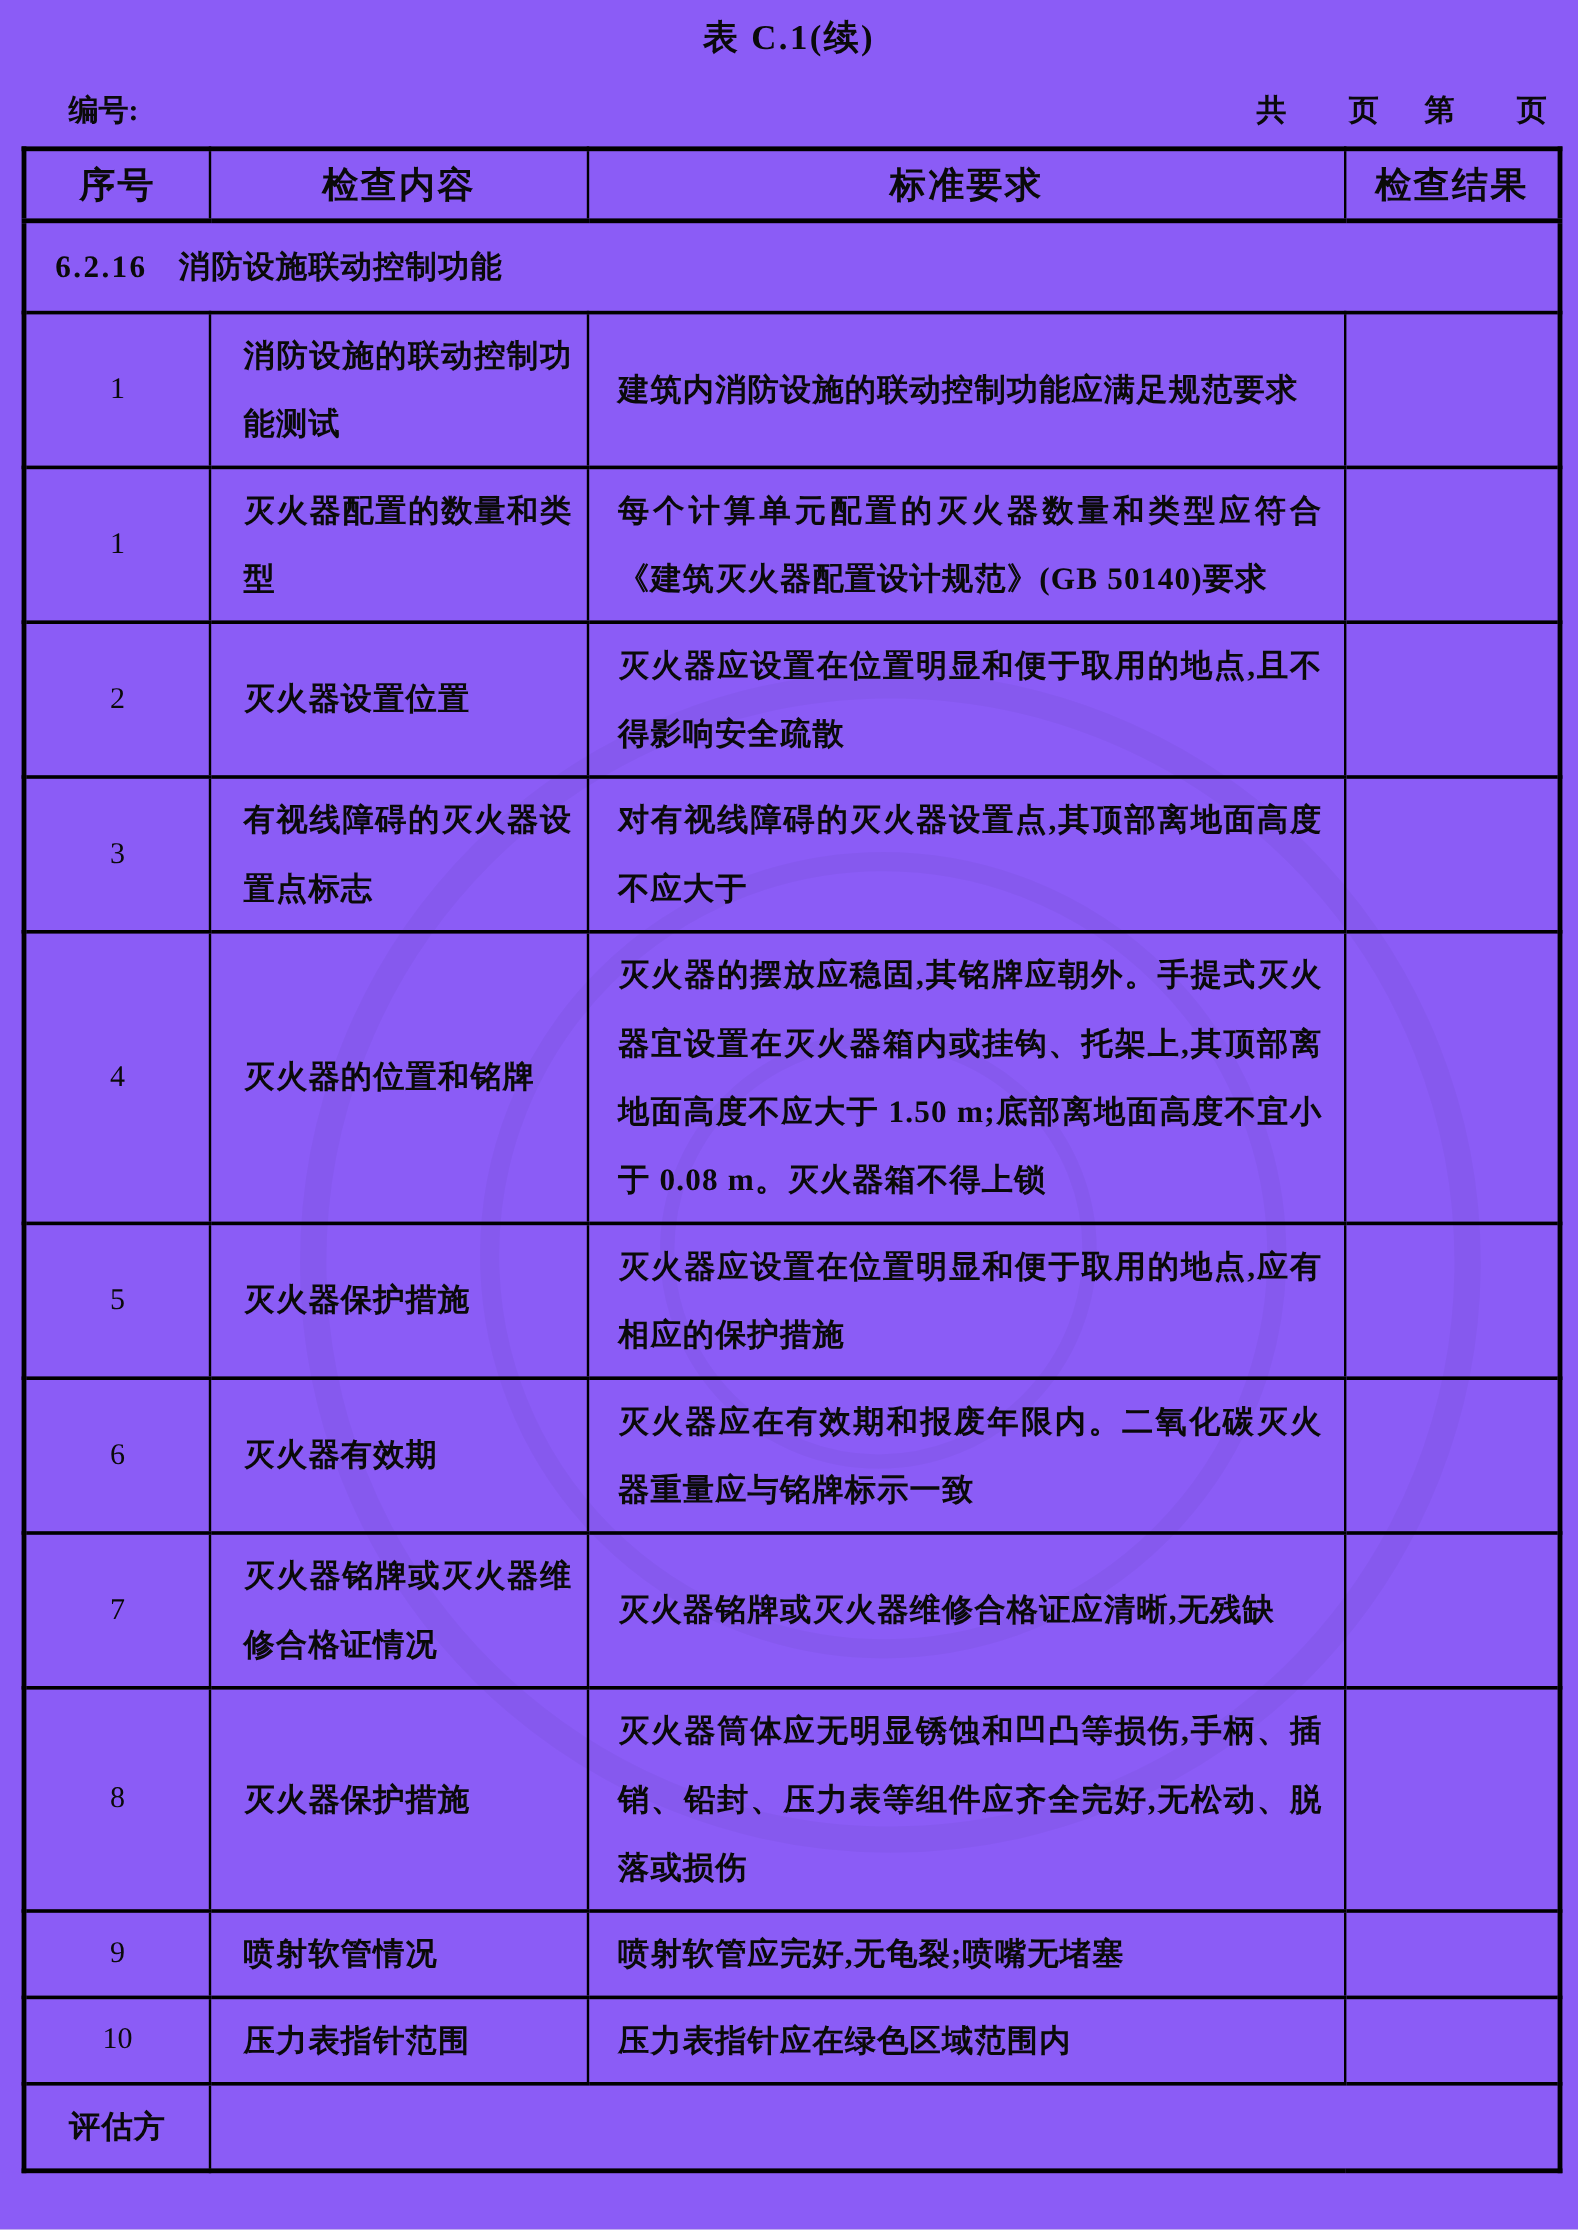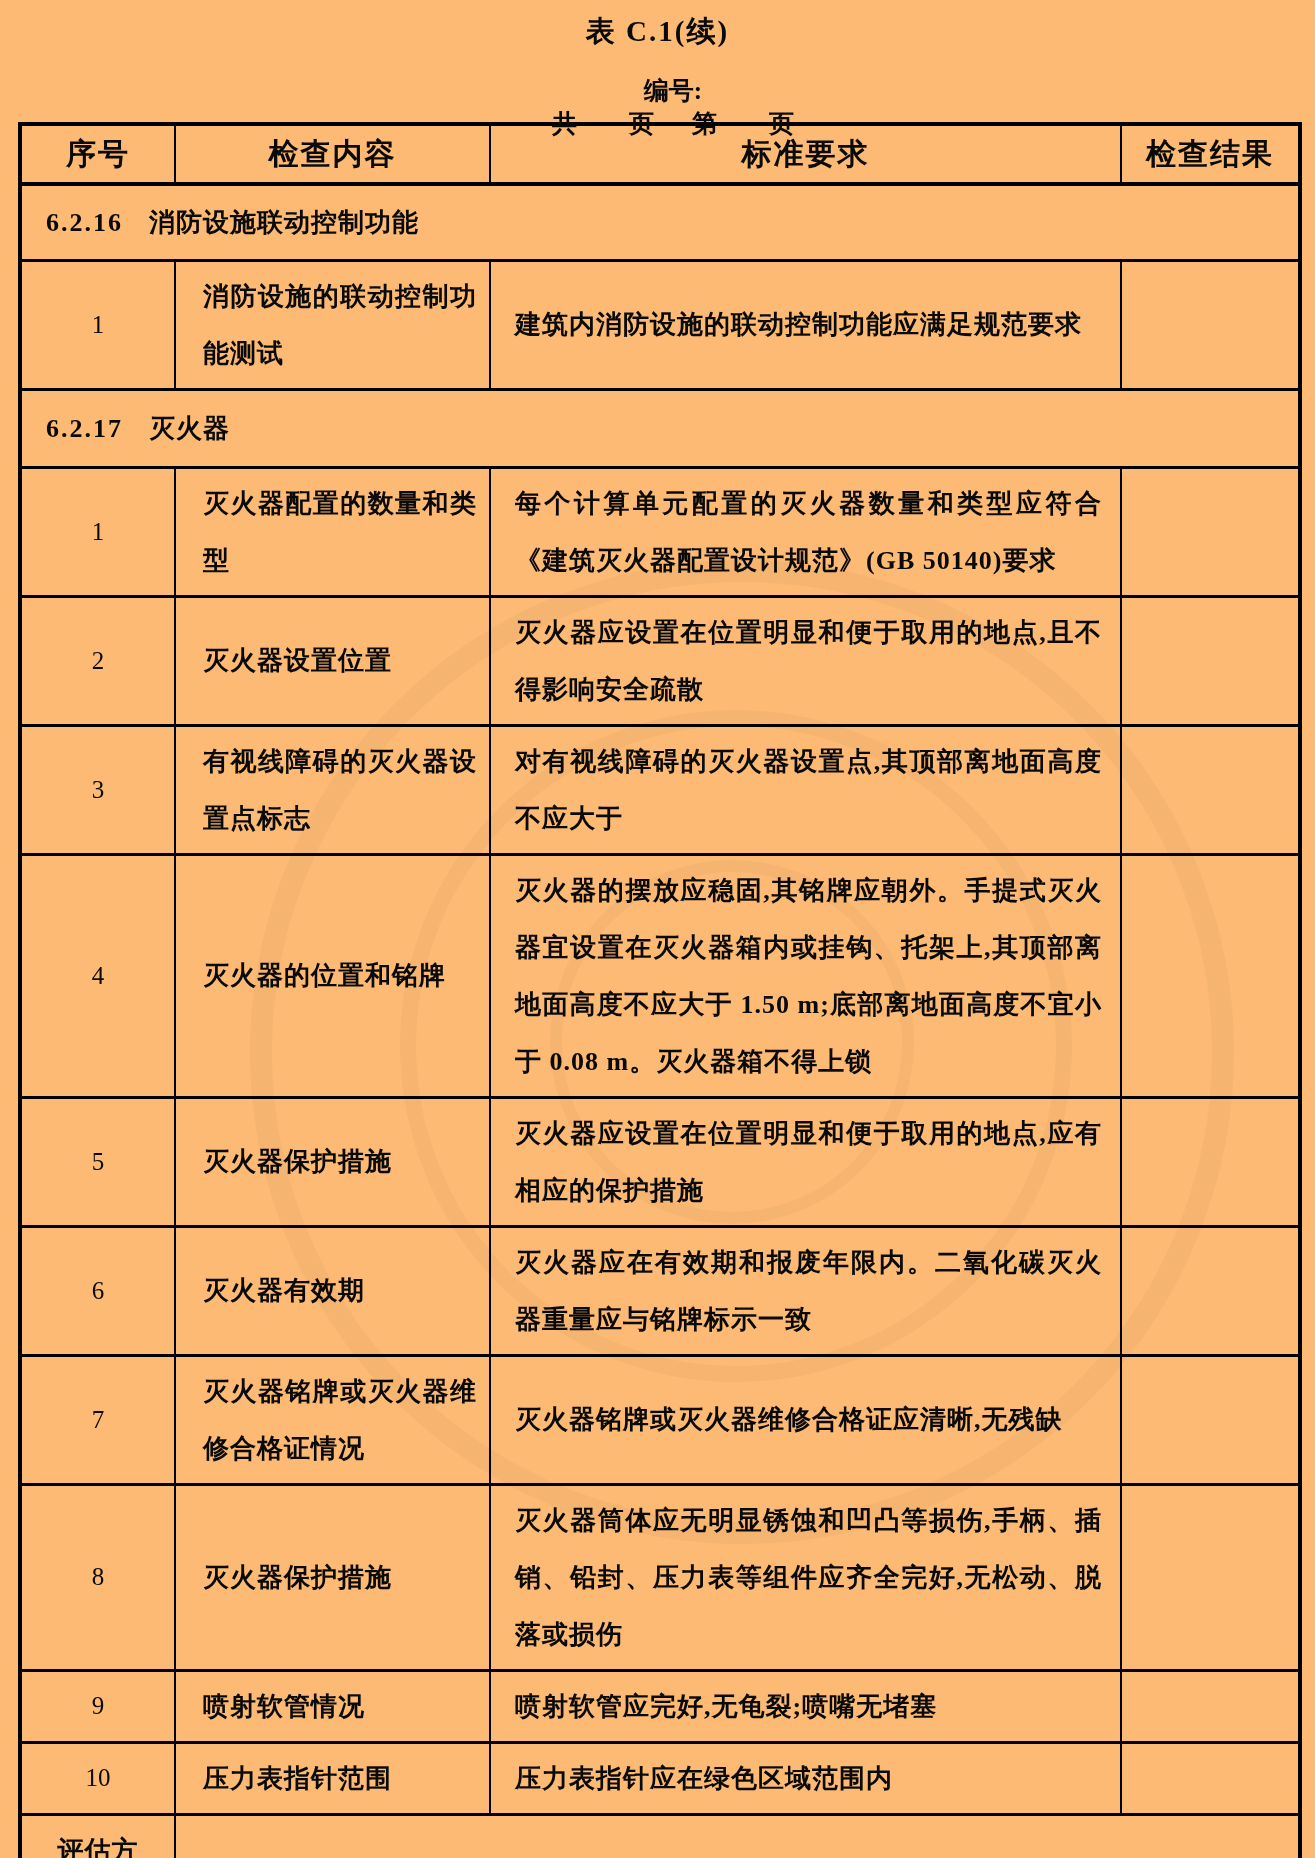--- a/index.html
+++ b/index.html
@@ -1,19 +1,19 @@
 <!DOCTYPE html>
 <html><head>
 <meta charset="utf-8">
 <style>
   html,body{margin:0;padding:0;background:#e8e8e8;}
   .page{
     position:relative;
     width:1315px;height:1858px;
-    background:#fdba74;
+    background:#8b5cf6;
     color:#0a0a0a;
     font-family:"Liberation Serif","DejaVu Serif",serif;
     overflow:hidden;
     margin:0 auto;
   }
   
   .wm{position:absolute;border-radius:50%;border:16px solid rgba(0,0,0,0.030);pointer-events:none;}
   .wm1{width:940px;height:940px;left:250px;top:560px;border-width:22px;}
   .wm2{width:640px;height:640px;left:400px;top:710px;}
   .wm3{width:340px;height:340px;left:550px;top:860px;border-width:12px;}
@@ -28,21 +28,20 @@
   .meta-row{
     margin-top:22px;
     height:34px;
     display:flex;
     align-items:center;
     justify-content:space-between;
     padding:0 26px 0 57px;
     box-sizing:border-box;
     font-size:25px;
     font-weight:bold;
-    flex-direction:column;
   }
   .pagination{display:inline-flex;align-items:center;}
   .pagination span{display:inline-block;}
   .pg-gap-a{margin-left:52px;}
   .pg-gap-b{margin-left:38px;}
   .pg-gap-c{margin-left:52px;}
 
   table.checklist{
     margin:14px 0 0 18px;
     width:1280px;
@@ -147,25 +146,20 @@
         <span class="sec-code">6.2.16</span><span>消防设施联动控制功能</span>
       </td>
     </tr>
     <tr style="height:120px">
       <td class="num-cell">1</td>
       <td class="content-cell">消防设施的联动控制功能测试</td>
       <td class="req-cell">建筑内消防设施的联动控制功能应满足规范要求</td>
       <td class="result-cell"></td>
     </tr>
 
-    <tr style="height:78px">
-      <td class="section-cell" colspan="4">
-        <span class="sec-code">6.2.17</span><span>灭火器</span>
-      </td>
-    </tr>
     <tr style="height:120px">
       <td class="num-cell">1</td>
       <td class="content-cell">灭火器配置的数量和类型</td>
       <td class="req-cell">每个计算单元配置的灭火器数量和类型应符合《建筑灭火器配置设计规范》(GB 50140)要求</td>
       <td class="result-cell"></td>
     </tr>
     <tr style="height:123px">
       <td class="num-cell">2</td>
       <td class="content-cell">灭火器设置位置</td>
       <td class="req-cell">灭火器应设置在位置明显和便于取用的地点,且不得影响安全疏散</td>

